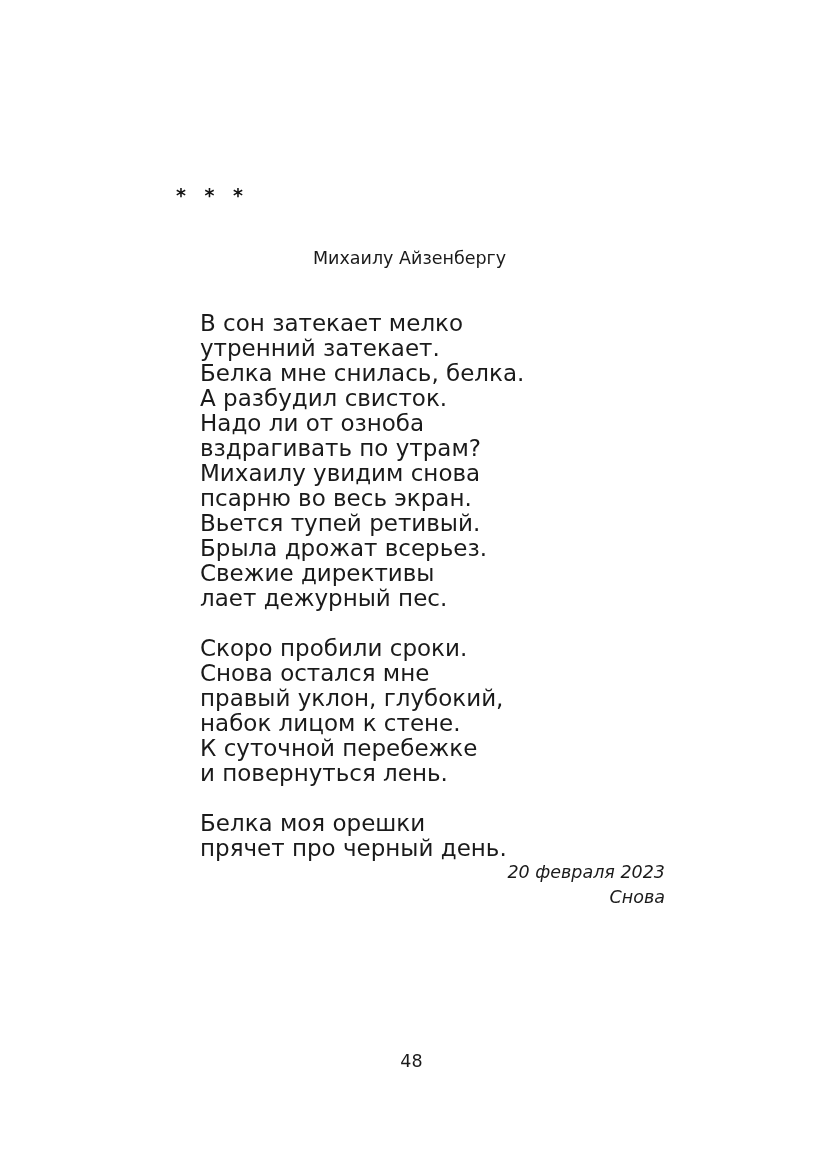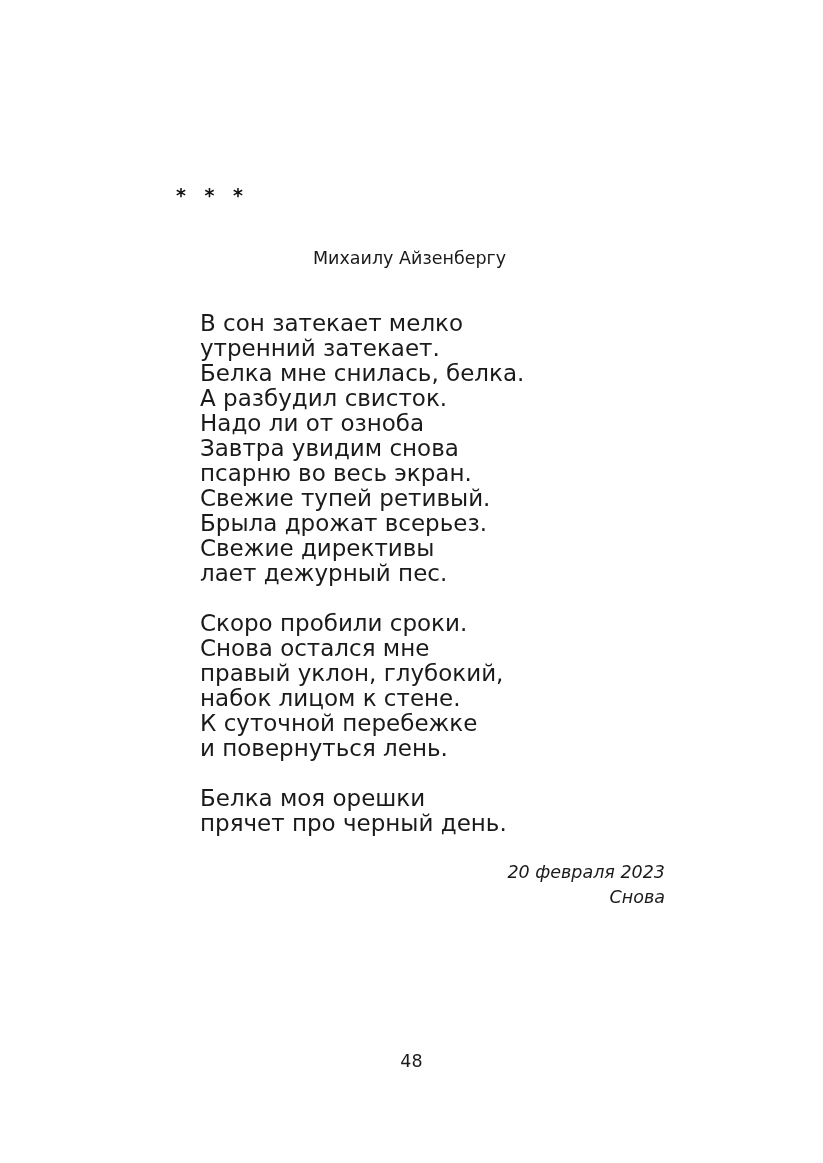--- a/index.html
+++ b/index.html
@@ -75,23 +75,24 @@
 
   <div class="dedication">Михаилу Айзенбергу</div>
 
   <div class="poem">
     <div class="stanza">
       <span class="line">В сон затекает мелко</span>
       <span class="line">утренний затекает.</span>
       <span class="line">Белка мне снилась, белка.</span>
       <span class="line">А разбудил свисток.</span>
       <span class="line">Надо ли от озноба</span>
-      <span class="line">Завтра увидим снова</span>
+      <span class="line">вздрагивать по утрам?</span>
+      <span class="line">Михаилу увидим снова</span>
       <span class="line">псарню во весь экран.</span>
-      <span class="line">Свежие тупей ретивый.</span>
+      <span class="line">Вьется тупей ретивый.</span>
       <span class="line">Брыла дрожат всерьез.</span>
       <span class="line">Свежие директивы</span>
       <span class="line">лает дежурный пес.</span>
     </div>
     <div class="stanza">
       <span class="line">Скоро пробили сроки.</span>
       <span class="line">Снова остался мне</span>
       <span class="line">правый уклон, глубокий,</span>
       <span class="line">набок лицом к стене.</span>
       <span class="line">К суточной перебежке</span>

